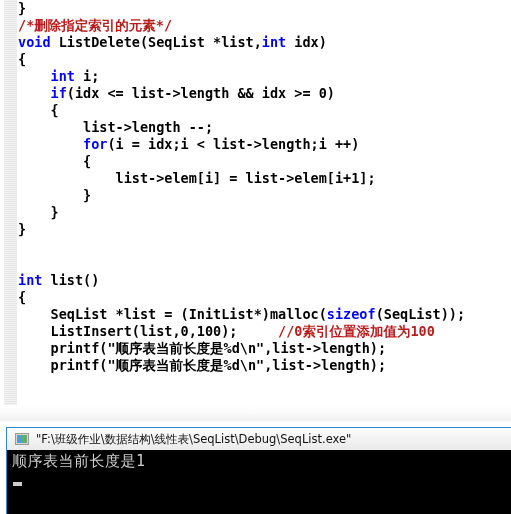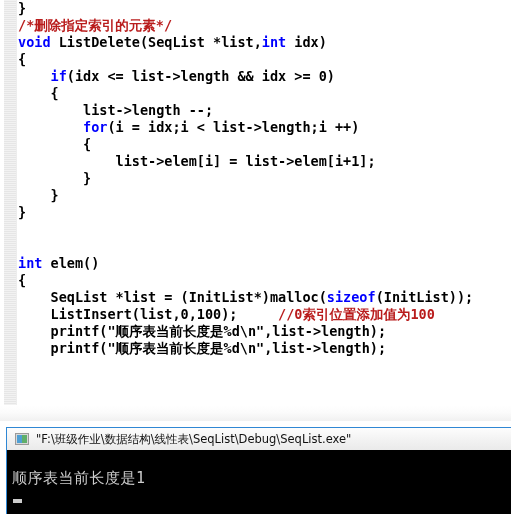--- a/index.html
+++ b/index.html
@@ -128,21 +128,21 @@
   }
   #console-title-text {
     font-family: "DejaVu Sans", "Liberation Sans", sans-serif;
     font-size: 11.5px;
     color: #101010;
     white-space: nowrap;
   }
   #console-body {
     background: #000000;
     height: 65px;
-    padding: 18px 0 0 5px;
+    padding: 1px 0 0 5px;
     box-sizing: border-box;
     overflow: hidden;
   }
   .console-line {
     color: #cccccc;
     font-family: "DejaVu Sans Mono", "Liberation Mono", monospace;
     font-size: 15px;
     line-height: 20px;
     height: 20px;
     white-space: pre;
@@ -163,34 +163,35 @@
 <div id="editor-pane">
 
   <div id="editor-gutter-left-edge"></div>
   <div id="editor-gutter"></div>
 
   <div id="code-area">
       <div class="code-line"><span class="plain">}</span></div>
       <div class="code-line"><span class="cmt">/*删除指定索引的元素*/</span></div>
       <div class="code-line"><span class="kw">void</span><span class="plain"> ListDelete(SeqList *list,</span><span class="kw">int</span><span class="plain"> idx)</span></div>
       <div class="code-line"><span class="plain">{</span></div>
+      <div class="code-line"><span class="kw">    int</span><span class="plain"> i;</span></div>
       <div class="code-line"><span class="kw">    if</span><span class="plain">(idx &lt;= list-&gt;length &amp;&amp; idx &gt;= 0)</span></div>
       <div class="code-line"><span class="plain">    {</span></div>
       <div class="code-line"><span class="plain">        list-&gt;length --;</span></div>
       <div class="code-line"><span class="kw">        for</span><span class="plain">(i = idx;i &lt; list-&gt;length;i ++)</span></div>
       <div class="code-line"><span class="plain">        {</span></div>
       <div class="code-line"><span class="plain">            list-&gt;elem[i] = list-&gt;elem[i+1];</span></div>
       <div class="code-line"><span class="plain">        }</span></div>
       <div class="code-line"><span class="plain">    }</span></div>
       <div class="code-line"><span class="plain">}</span></div>
       <div class="code-line">&nbsp;</div>
       <div class="code-line">&nbsp;</div>
-      <div class="code-line"><span class="kw">int</span><span class="plain"> elem()</span></div>
+      <div class="code-line"><span class="kw">int</span><span class="plain"> list()</span></div>
       <div class="code-line"><span class="plain">{</span></div>
-      <div class="code-line"><span class="plain">    SeqList *list = (InitList*)malloc(</span><span class="kw">sizeof</span><span class="plain">(InitList));</span></div>
+      <div class="code-line"><span class="plain">    SeqList *list = (InitList*)malloc(</span><span class="kw">sizeof</span><span class="plain">(SeqList));</span></div>
       <div class="code-line"><span class="plain">    ListInsert(list,0,100);     </span><span class="cmt">//0索引位置添加值为100</span></div>
       <div class="code-line"><span class="plain">    printf("顺序表当前长度是%d\n",list-&gt;length);</span></div>
       <div class="code-line"><span class="plain">    printf("顺序表当前长度是%d\n",list-&gt;length);</span></div>
     </div>
 
   <div id="editor-bottom-fade"></div>
 </div>
 
 <div id="console-window">
 

